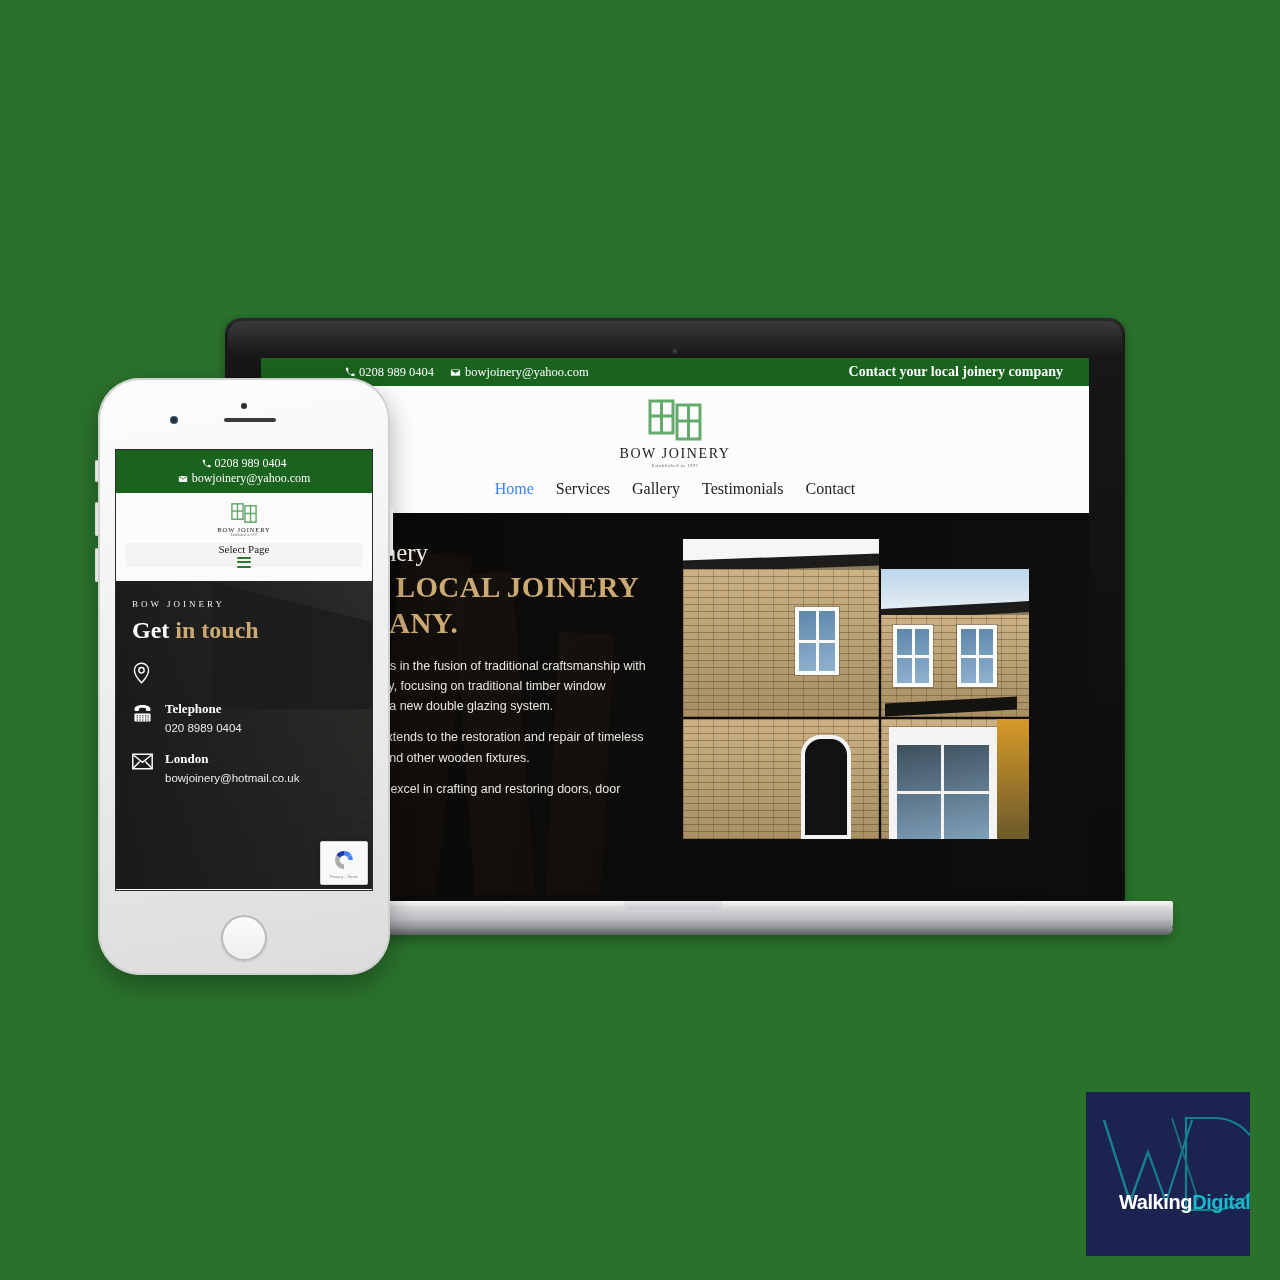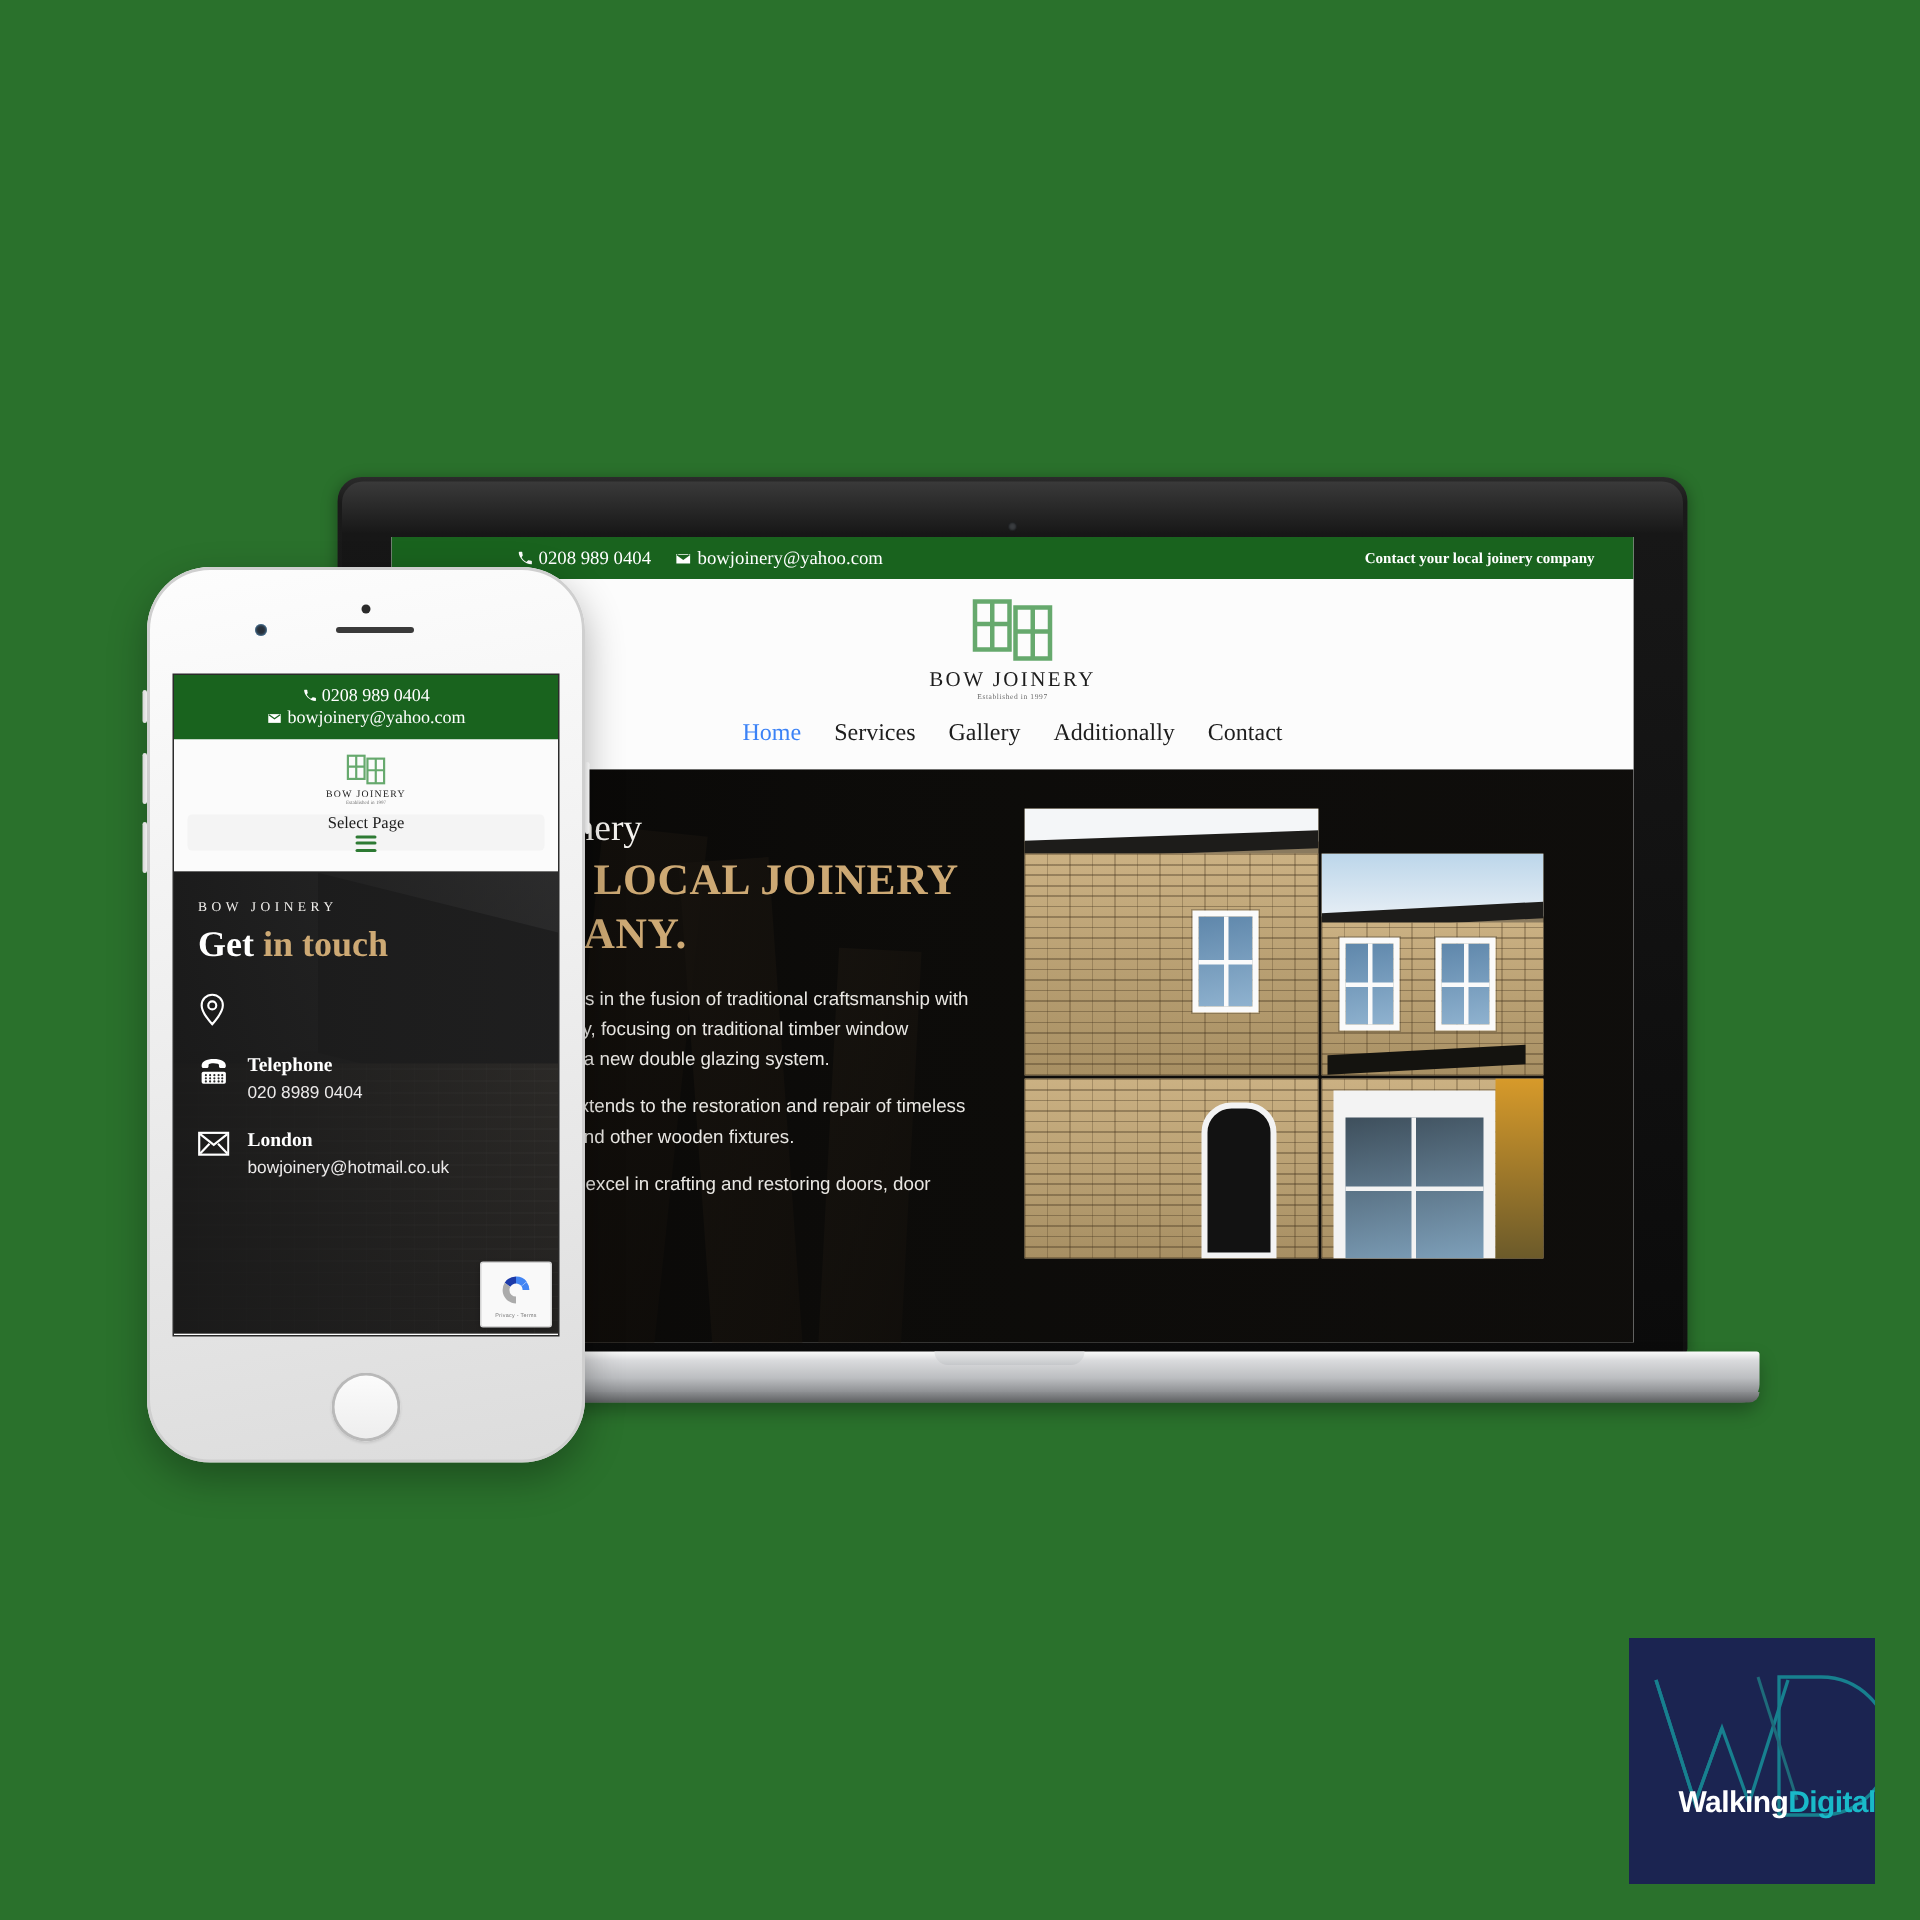--- a/index.html
+++ b/index.html
@@ -81,21 +81,21 @@
     color: #fff;
     display: flex;
     align-items: center;
     justify-content: space-between;
     padding: 0 26px 0 84px;
     font-family: "Liberation Serif", serif;
     font-size: 12.5px;
   }
   .topbar .left { display: flex; gap: 16px; align-items: center; }
   .topbar .item { display: flex; align-items: center; gap: 4px; white-space: nowrap; }
-  .topbar .tagline { font-weight: bold; font-size: 10px; margin-left: 40px; }
+  .topbar .tagline { font-weight: bold; font-size: 14px; margin-left: 40px; }
 
   .site-head {
     background: #fcfcfc;
     padding: 10px 0 8px;
     text-align: center;
   }
   .logo-wrap { display: inline-block; }
   .logo-mark { display: block; margin: 0 auto 2px; }
   .logo-name {
     font-family: "Liberation Serif", serif;
@@ -394,21 +394,21 @@
             <line x1="31" y1="25" x2="54" y2="25"></line>
           </g>
         </svg>
         <div class="logo-name">BOW JOINERY</div>
         <div class="logo-sub">Established in 1997</div>
       </div>
       <nav class="site-nav">
         <span class="nav-item active">Home</span>
         <span class="nav-item">Services</span>
         <span class="nav-item">Gallery</span>
-        <span class="nav-item">Additionally</span>
+        <span class="nav-item">Testimonials</span>
         <span class="nav-item">Contact</span>
       </nav>
     </div>
 
     <div class="hero">
       <div class="hero-bg">
         <div class="plank" style="left:120px;top:40px;width:70px;height:400px;transform:rotate(6deg);"></div>
         <div class="plank" style="left:205px;top:60px;width:60px;height:390px;transform:rotate(-4deg);"></div>
         <div class="plank" style="left:20px;top:10px;width:40px;height:420px;transform:rotate(10deg);opacity:.5;"></div>
         <div class="plank" style="left:290px;top:120px;width:55px;height:320px;transform:rotate(3deg);opacity:.6;"></div>

